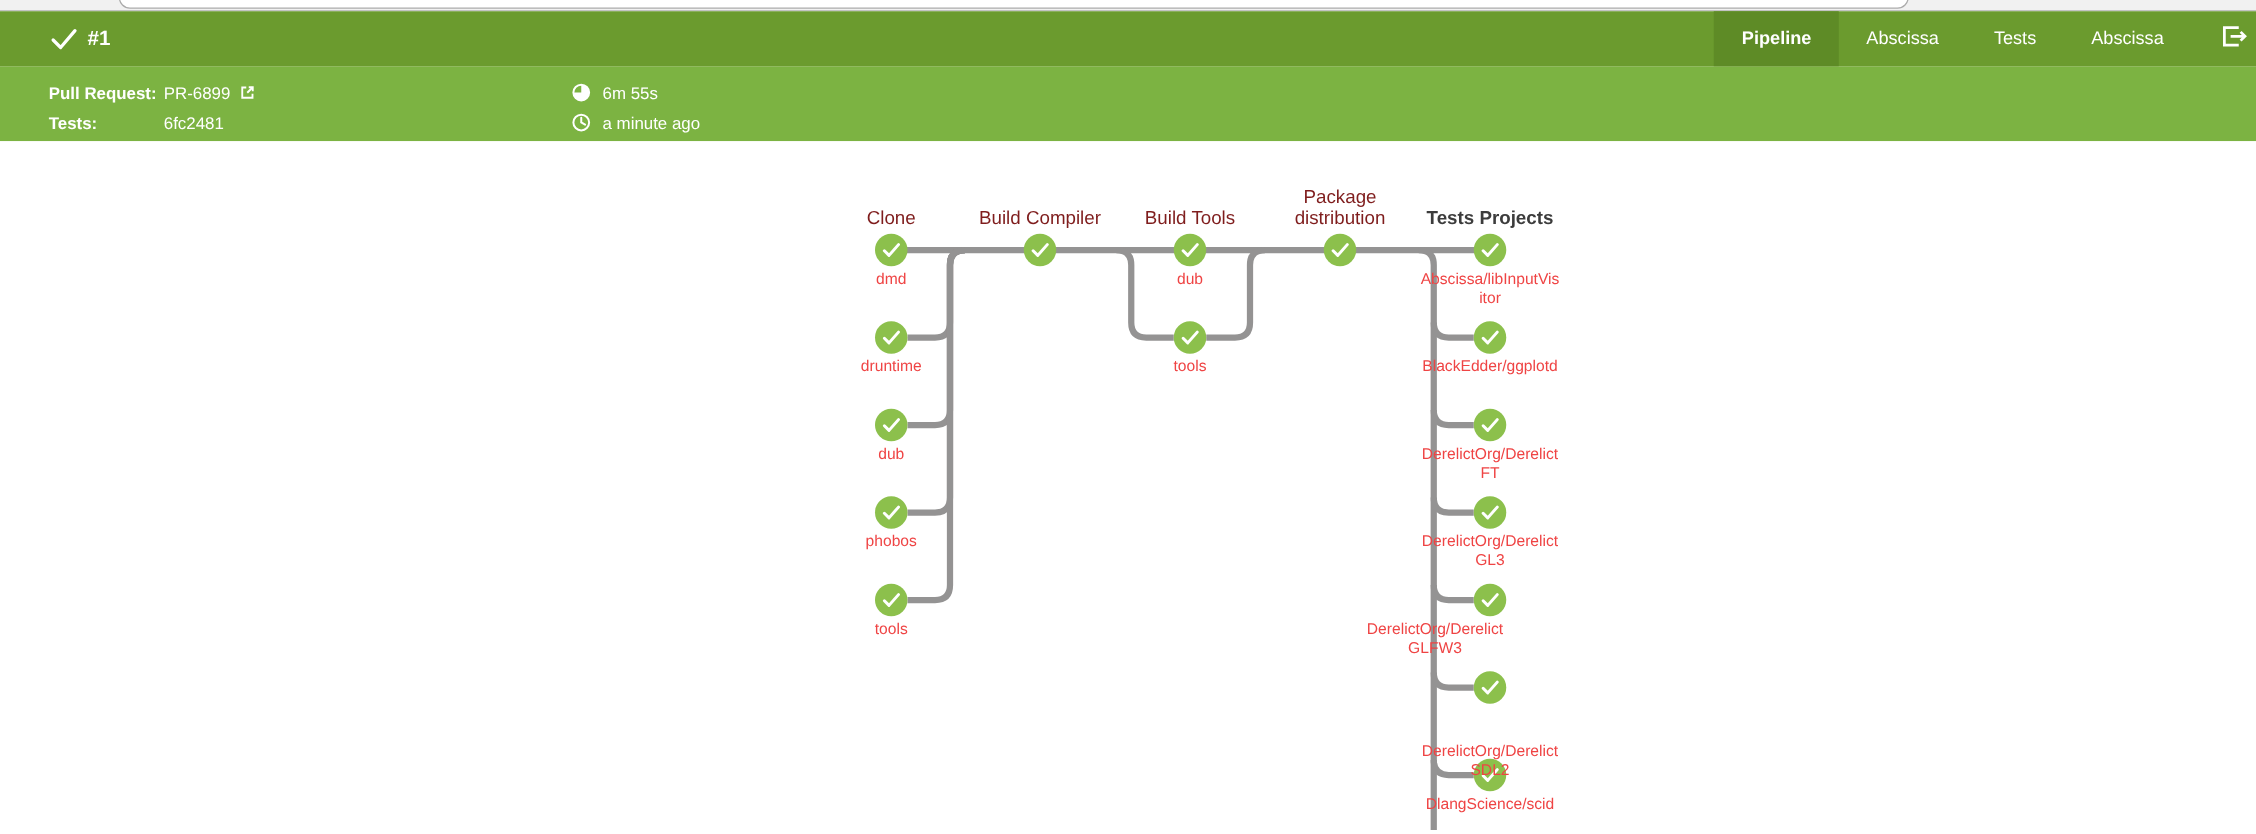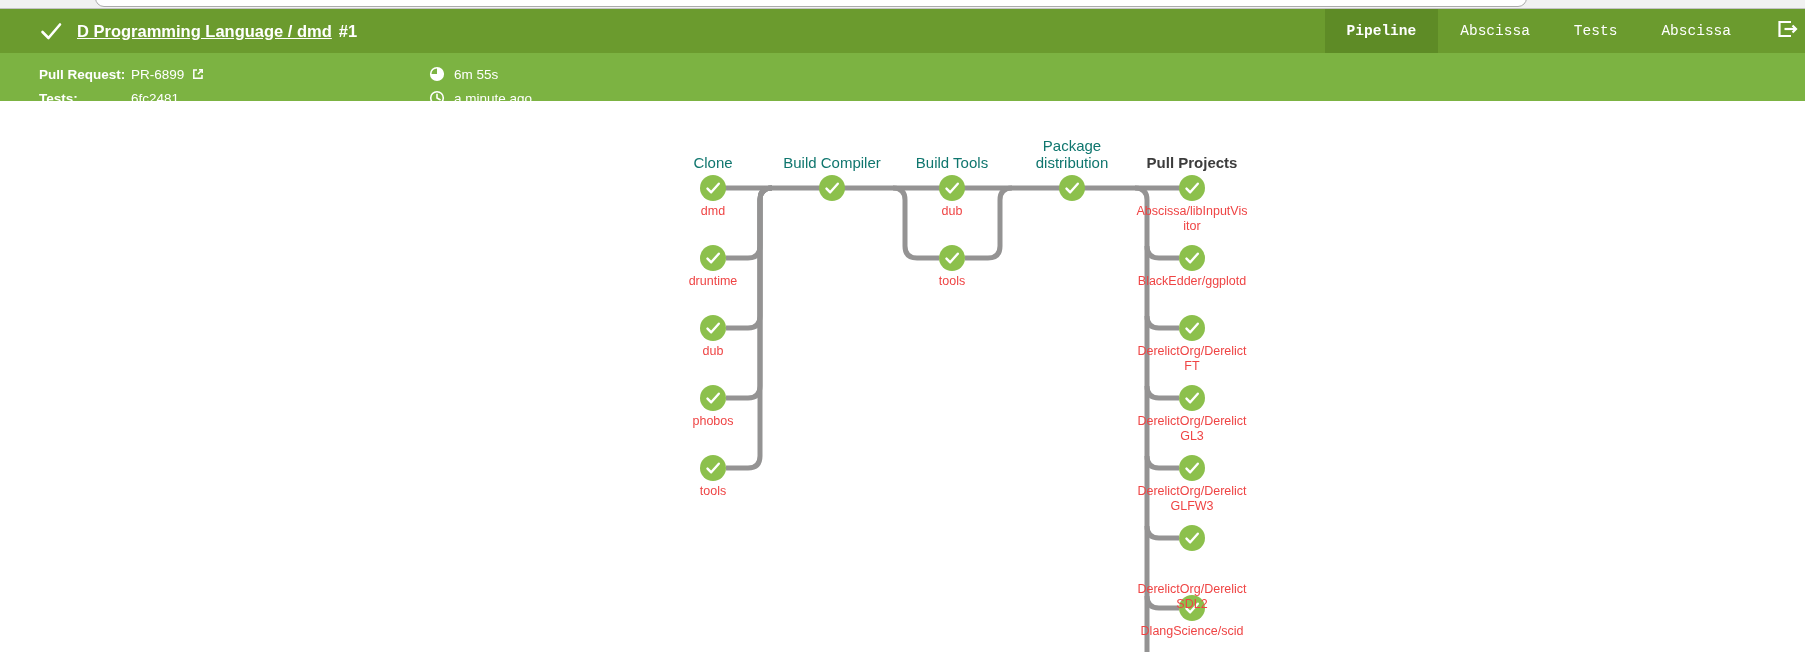--- a/index.html
+++ b/index.html
@@ -16,67 +16,66 @@
     background:#fff;border:1px solid #ababab;border-radius:9px;
   }
   
   .titlebar{
     height:44px;background:#6b9b2e;color:#fff;display:flex;align-items:center;position:relative;
   }
   .titlebar .check-wrap{margin-left:39px;display:flex;align-items:center;}
   .run-title{margin-left:14px;font-size:16.5px;font-weight:bold;white-space:nowrap;}
   .run-title .link{text-decoration:underline;cursor:pointer;}
   .run-number{margin-left:7px;font-size:16.5px;font-weight:bold;}
-  .tabs{display:flex;height:44px;margin-left:auto;margin-right:52px;font-family:Liberation Mono, monospace;}
+  .tabs{display:flex;height:44px;margin-left:auto;margin-right:52px;}
   .tab{
     padding:0 22px;line-height:44px;font-size:14.5px;color:#fff;cursor:pointer;white-space:nowrap;
   }
   .tab.active{background:#5e8b26;font-weight:bold;}
   .exit-btn{
     position:absolute;right:-6px;top:0;height:44px;width:36px;
     display:flex;align-items:center;justify-content:flex-start;cursor:pointer;
   }
   
   .infobar{
-    height:48px;background:#7cb342;color:#fff;font-size:13.5px;
+    height:60px;background:#7cb342;color:#fff;font-size:13.5px;
     display:grid;grid-template-columns:390px 362px 1fr;
-    padding:9px 0 0 39px;box-sizing:border-box;
+    padding:9px 0 0 39px;box-sizing:border-box;gap:28px;
   }
   .info-row{height:24px;display:flex;align-items:center;}
   .info-label{font-weight:bold;width:92px;display:inline-block;}
   .icon16{width:16px;height:16px;margin-right:9px;flex:none;display:flex;}
   .ext-icon{margin-left:7px;display:flex;}
   
   .main{position:relative;width:1805px;height:551px;background:#fff;}
   #graph-svg{position:absolute;left:0;top:0;}
   .stage-label{
     position:absolute;top:28px;width:110px;height:42px;
     display:flex;align-items:flex-end;justify-content:center;
-    text-align:center;font-size:15px;color:#0f766e;line-height:1.1;
+    text-align:center;font-size:15px;color:#7f1d1d;line-height:1.1;
   }
   .stage-label.bold{font-weight:bold;color:#3c3c3c;}
   .node-label{
     position:absolute;width:112px;text-align:center;font-size:12.5px;
     color:#ef4444;line-height:1.18;word-break:break-all;
   }
 </style>
 </head>
 <body>
 
 <div class="browser-strip">
   <div class="urlbar-fragment"></div>
 </div>
 
 <div class="titlebar">
   <span class="check-wrap">
     <svg width="24" height="24" viewBox="0 0 24 24">
       <polyline points="3.5,13 9.5,19 21,5.5" fill="none" stroke="#fff" stroke-width="2.6" stroke-linecap="round" stroke-linejoin="round"></polyline>
     </svg>
   </span>
-  <span class="run-title"><span class="link">D Programming Language / dmd</span></span>
   <span class="run-number">#1</span>
 
   <div class="tabs">
       <div class="tab active">Pipeline</div>
       <div class="tab">Abscissa</div>
       <div class="tab">Tests</div>
       <div class="tab">Abscissa</div>
     </div>
 
   <div class="exit-btn">
@@ -184,22 +183,22 @@
       <div class="node-label" style="left: 657px; top: 103px;">dmd</div>
       <div class="node-label" style="left: 657px; top: 173px;">druntime</div>
       <div class="node-label" style="left: 657px; top: 243px;">dub</div>
       <div class="node-label" style="left: 657px; top: 313px;">phobos</div>
       <div class="node-label" style="left: 657px; top: 383px;">tools</div>
       <div class="stage-label" style="left: 777px;">Build Compiler</div>
       <div class="stage-label" style="left: 897px;">Build Tools</div>
       <div class="node-label" style="left: 896px; top: 103px;">dub</div>
       <div class="node-label" style="left: 896px; top: 173px;">tools</div>
       <div class="stage-label" style="left: 1017px;">Package distribution</div>
-      <div class="stage-label bold" style="left: 1137px;">Pull Projects</div>
+      <div class="stage-label bold" style="left: 1137px;">Tests Projects</div>
       <div class="node-label" style="left: 1136px; top: 103px;">Abscissa/libInputVisitor</div>
       <div class="node-label" style="left: 1136px; top: 173px;">BlackEdder/ggplotd</div>
       <div class="node-label" style="left: 1136px; top: 243px;">DerelictOrg/DerelictFT</div>
       <div class="node-label" style="left: 1136px; top: 313px;">DerelictOrg/DerelictGL3</div>
-      <div class="node-label" style="left: 1136px; top: 383px;">DerelictOrg/DerelictGLFW3</div>
+      <div class="node-label" style="left: 1092px; top: 383px;">DerelictOrg/DerelictGLFW3</div>
       <div class="node-label" style="left: 1136px; top: 453px; margin-top: 28px;">DerelictOrg/DerelictSDL2</div>
       <div class="node-label" style="left: 1136px; top: 523px;">DlangScience/scid</div>
     </div>
 </div>
 
 </body></html>

